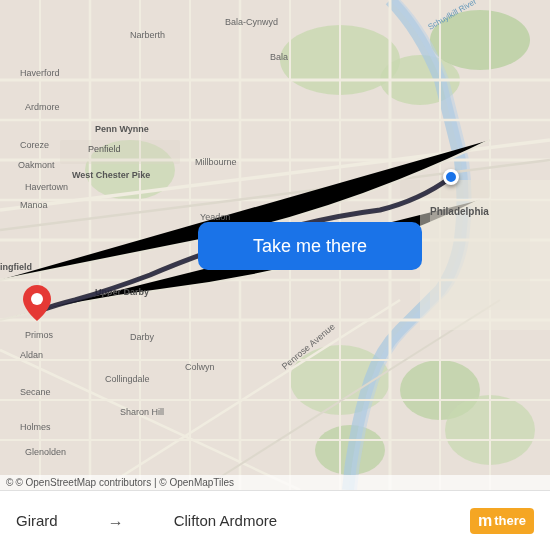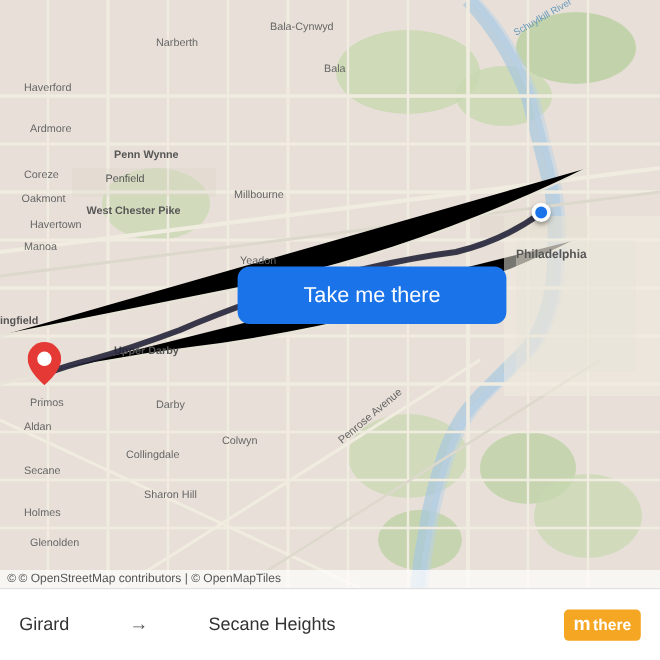--- a/index.html
+++ b/index.html
@@ -246,18 +246,18 @@
 
   <div id="attribution">
     <span class="copy-icon">©</span>
     <span>© OpenStreetMap contributors | © OpenMapTiles</span>
   </div>
 </div>
 
 <div id="bottom-bar">
   <span class="route-from">Girard</span>
   <span class="route-arrow">→</span>
-  <span class="route-to">Secane Heights</span>
+  <span class="route-to">Clifton Ardmore</span>
   <div class="moovit-logo">
     <span class="moovit-m">m</span>
     <span>there</span>
   </div>
 </div>
 
 </body></html>

